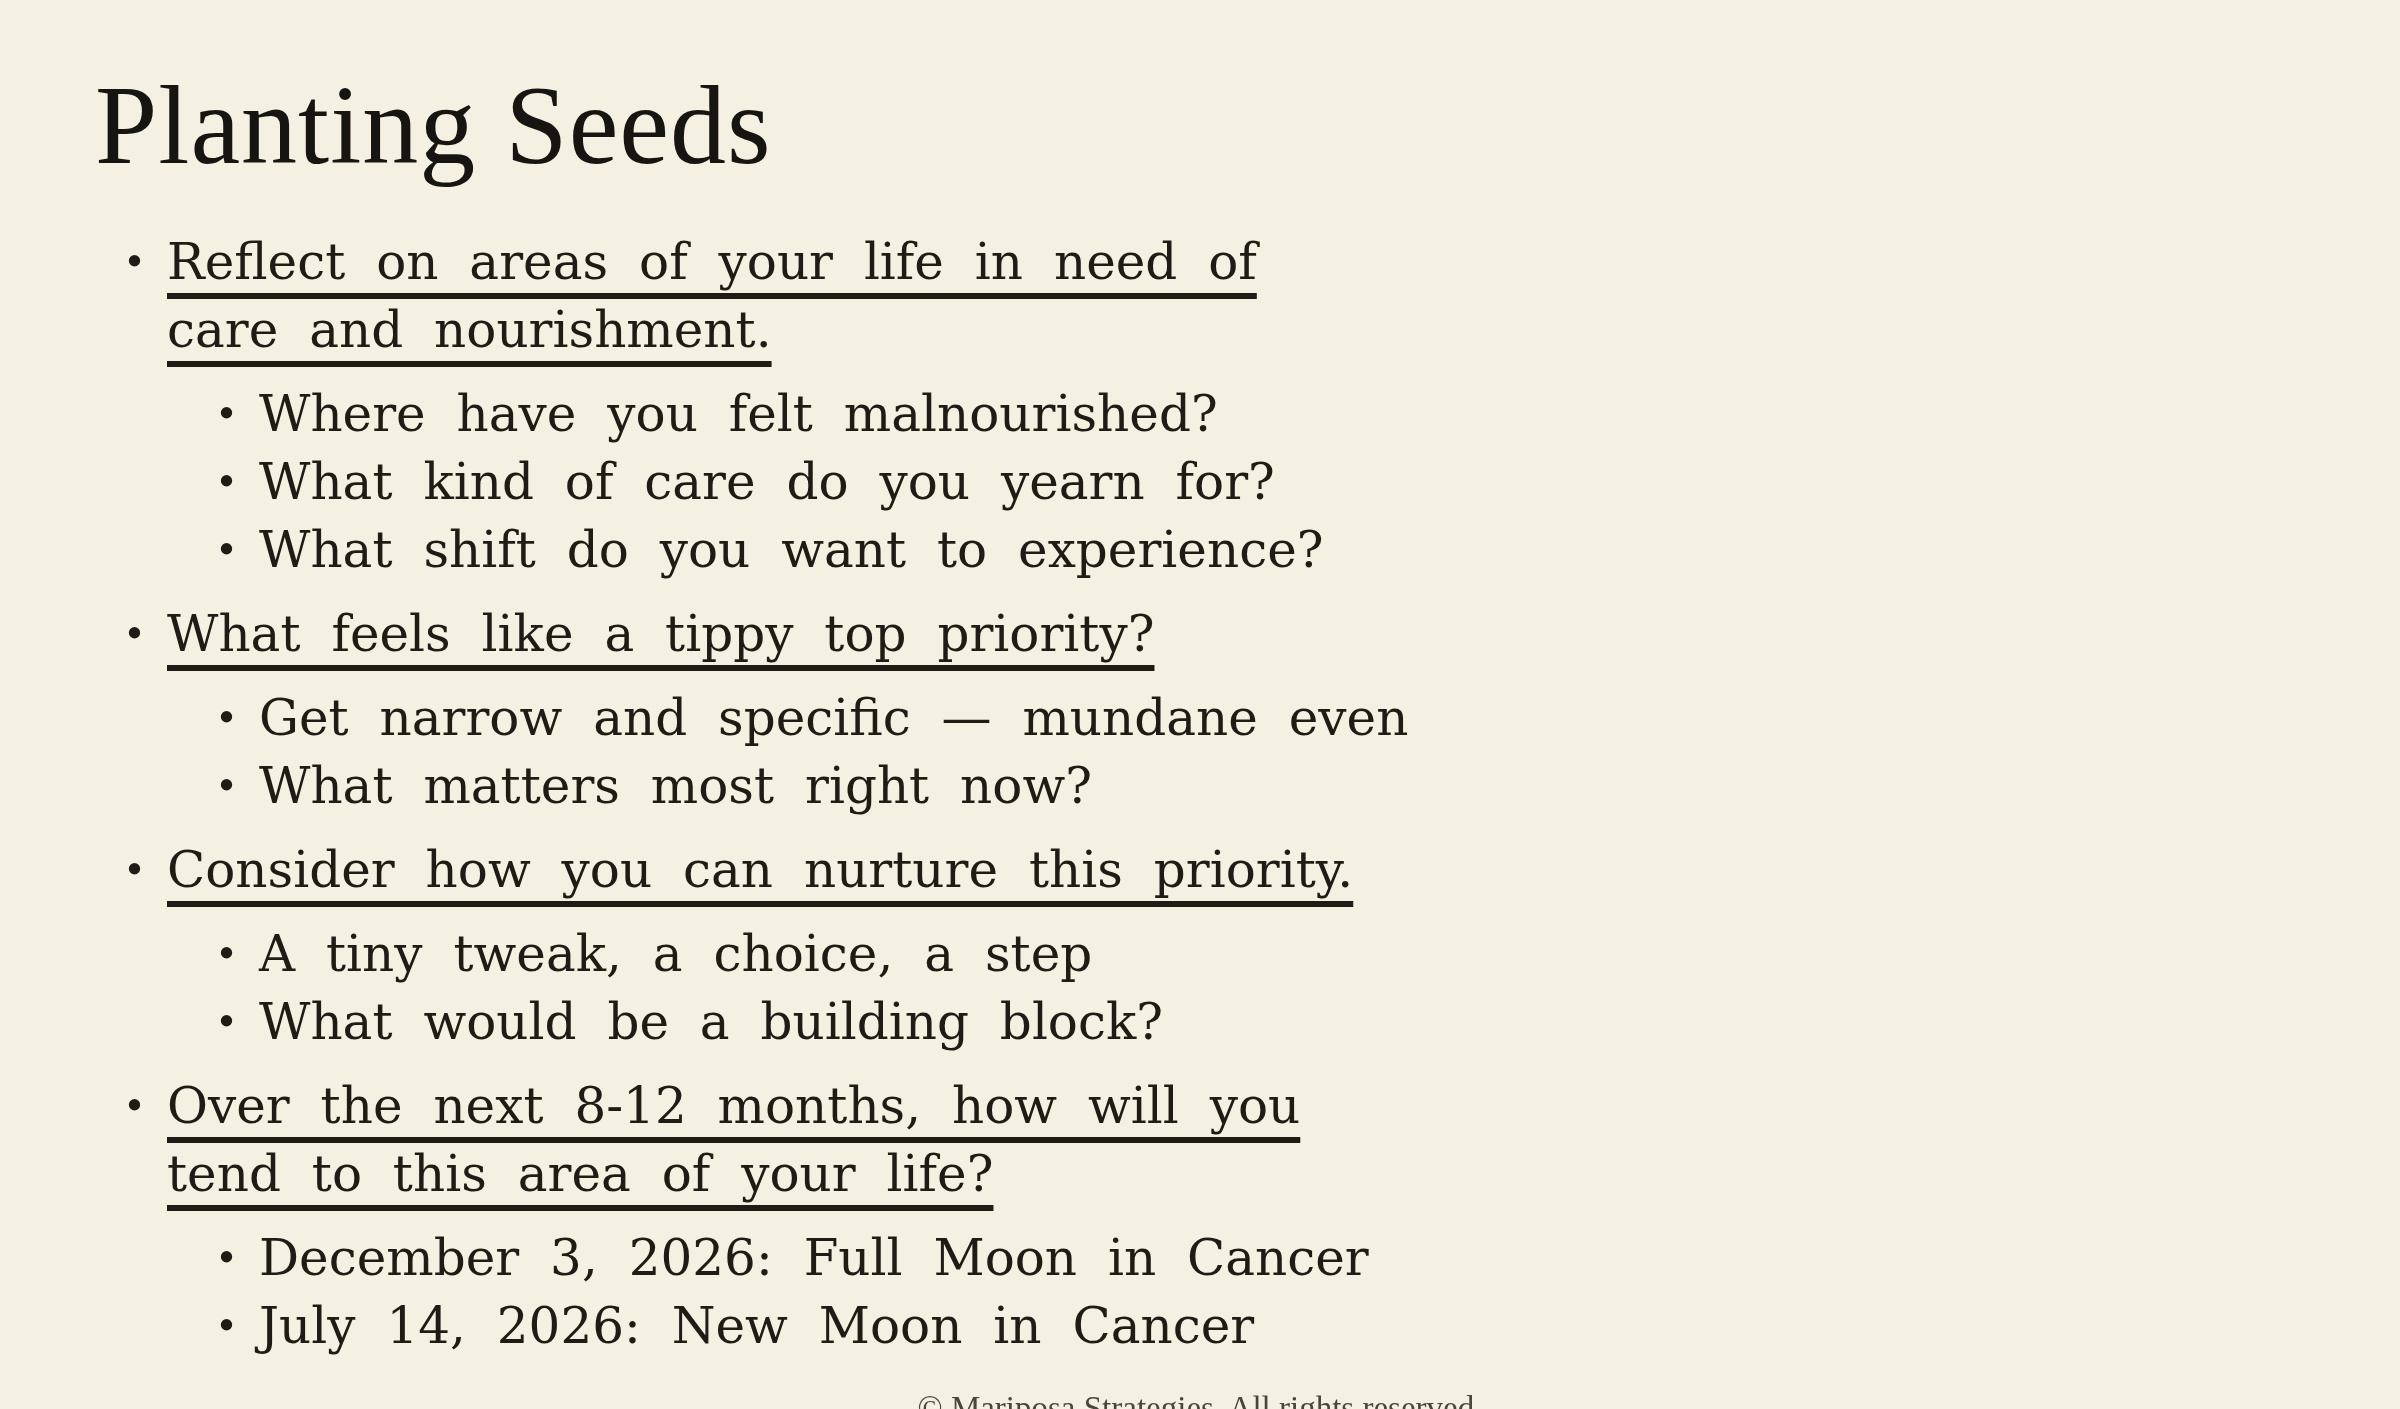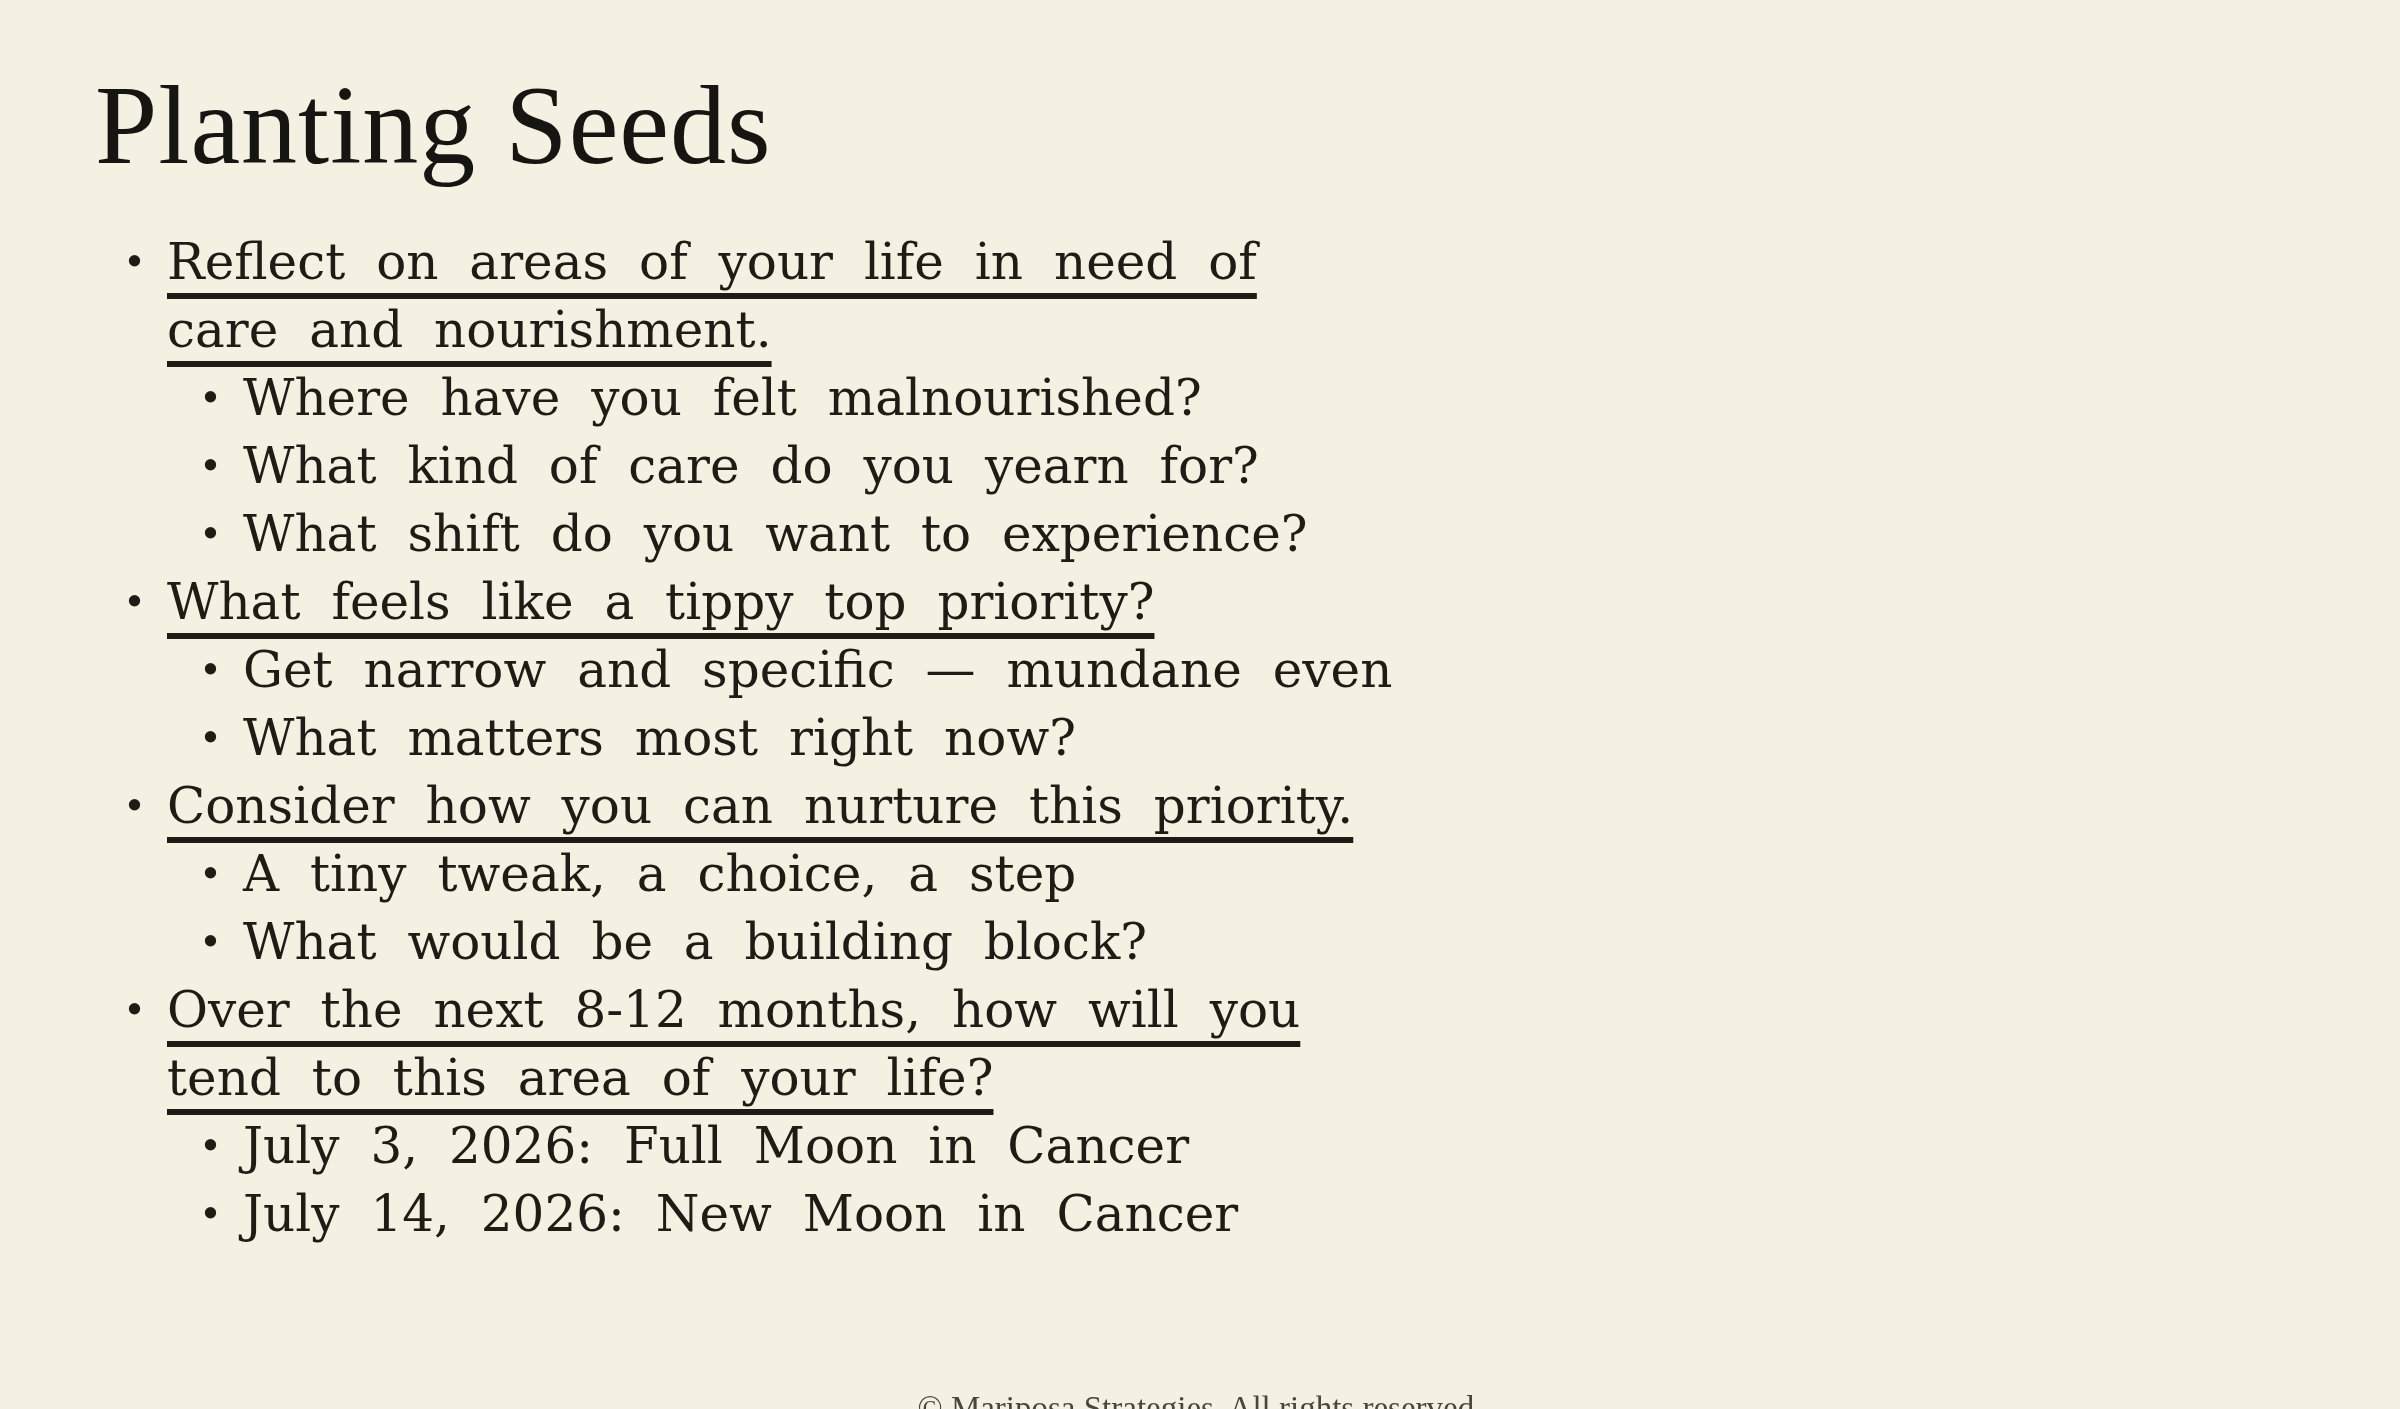--- a/index.html
+++ b/index.html
@@ -45,21 +45,21 @@
   }
   .h-line {
     display: block;
     white-space: nowrap;
     text-decoration: underline;
     text-decoration-thickness: 6px;
     text-underline-offset: 14px;
   }
   ul.l2 {
     list-style: none;
-    margin: 0;
+    margin: 16px;
     padding: 0 0 0 76px;
   }
   ul.l2 > li { position: relative; white-space: nowrap; }
   .footer {
     position: absolute;
     bottom: 34px;
     left: 0;
     width: 100%;
     text-align: center;
     font-family: "Liberation Serif", serif;
@@ -99,21 +99,21 @@
       <ul class="l2">
         <li>A tiny tweak, a choice, a step</li>
         <li>What would be a building block?</li>
       </ul>
     </li>
 
     <li>
       <span class="h-line">Over the next 8-12 months, how will you</span>
       <span class="h-line">tend to this area of your life?</span>
       <ul class="l2">
-        <li>July 3, 2026: Full Moon in Cancer</li>
+        <li>December 3, 2026: Full Moon in Cancer</li>
         <li>July 14, 2026: New Moon in Cancer</li>
       </ul>
     </li>
 
   </ul>
 
   <div class="footer">© Mariposa Strategies. All rights reserved.</div>
 
 </div>
 

